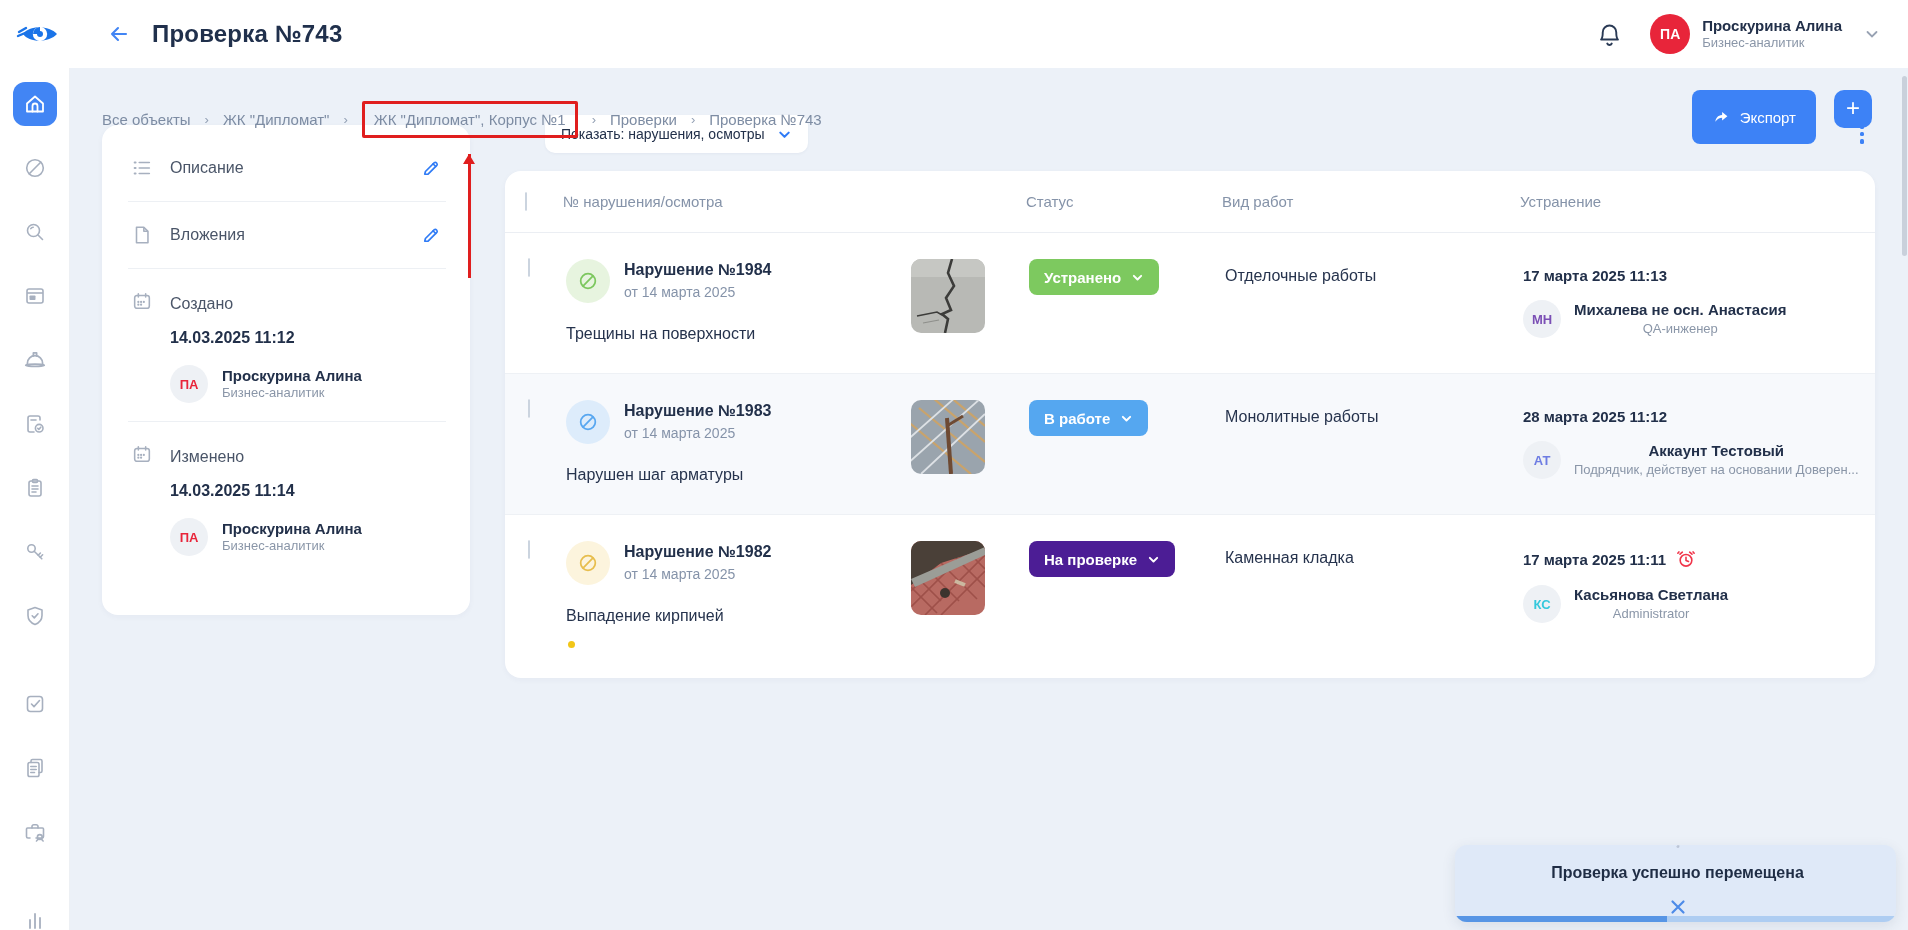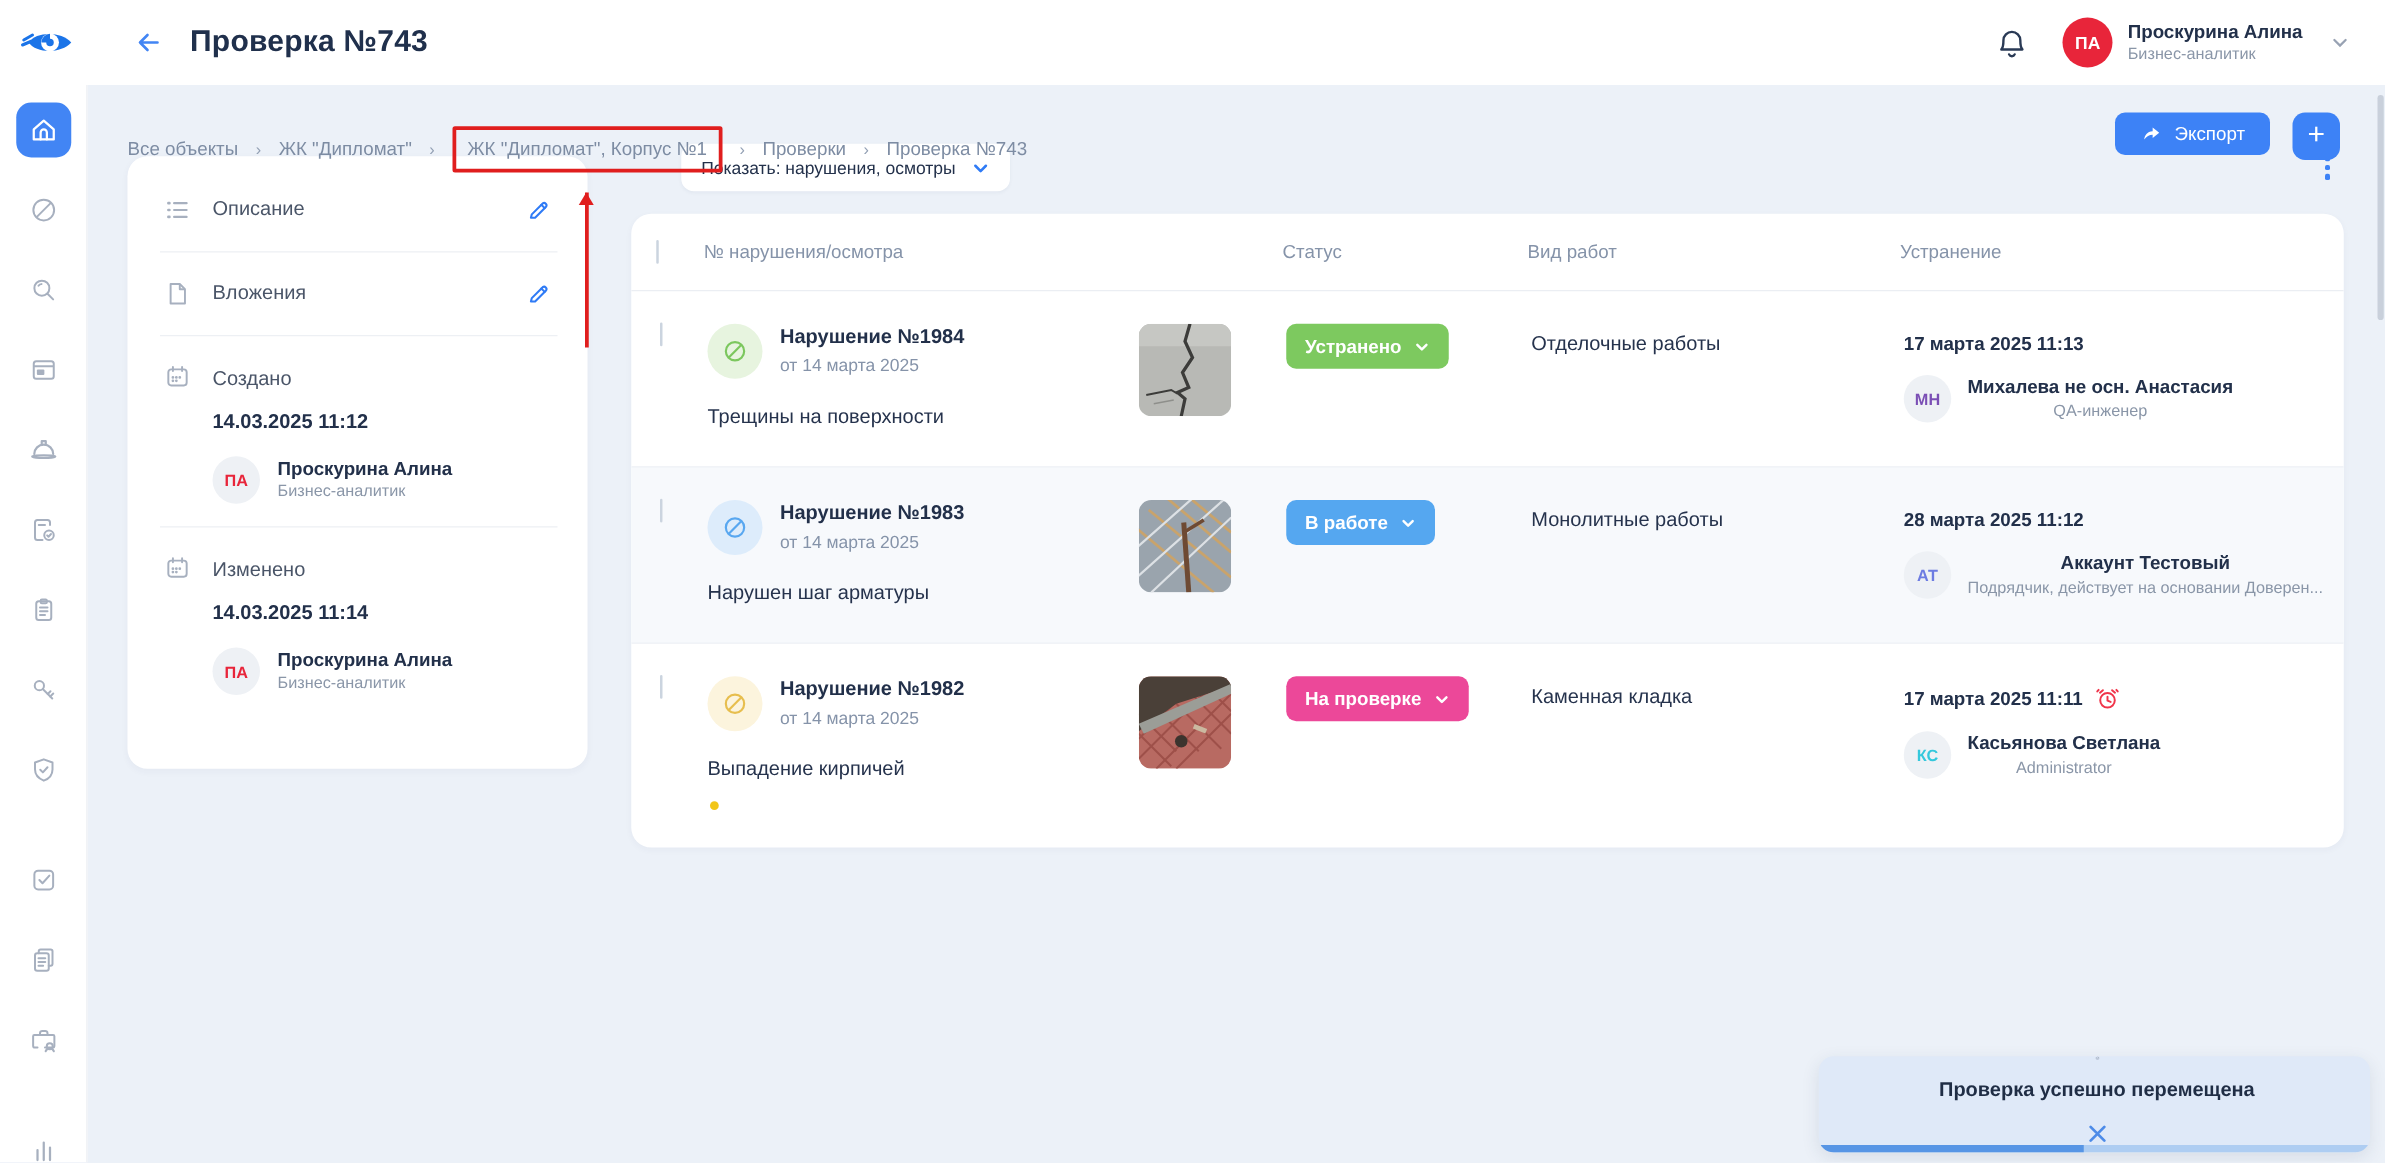--- a/index.html
+++ b/index.html
@@ -29,21 +29,21 @@
   .main { position:absolute; top:68px; left:70px; right:0; bottom:0; background:#ecf1f8; }
   .crumbs { position:absolute; top:16px; left:32px; height:70px; display:flex; align-items:center; gap:14px; font-size:15px; color:#7d8ca3; z-index:6; }
   .crumb { cursor:pointer; white-space:nowrap; }
   .crumb-sep { font-size:13px; color:#93a0b4; }
   .crumb-hot { position:relative; border:3px solid #e01e1e; padding:7px 9px; border-radius:2px; }
   .red-arrow { position:absolute; left:50%; top:calc(100% + 2px); transform:translateX(-50%); width:14px; height:134px; z-index:6; }
   .red-arrow .head { width:0; height:0; margin:0 auto; border-left:6px solid transparent; border-right:6px solid transparent; border-bottom:10px solid #e01e1e; }
   .red-arrow .line { width:3px; height:124px; margin:0 auto; background:#e01e1e; }
 
   .top-actions { position:absolute; top:22px; right:36px; display:flex; gap:18px; z-index:6; }
-  .btn-export { height:34px; padding:0 20px; background:#3d82f6; color:#fff; border:none; border-radius:8px; font-family:inherit; font-size:15px; display:flex; align-items:center; gap:10px; cursor:pointer; }
+  .btn-export { height:54px; padding:0 20px; background:#3d82f6; color:#fff; border:none; border-radius:8px; font-family:inherit; font-size:15px; display:flex; align-items:center; gap:10px; cursor:pointer; }
   .btn-plus { width:38px; height:38px; background:#3d82f6; color:#fff; border:none; border-radius:10px; font-size:24px; font-weight:400; line-height:1; cursor:pointer; display:flex; align-items:center; justify-content:center; padding-bottom:3px; }
 
   
   .info-card { position:absolute; left:32px; top:57px; width:368px; min-height:490px; background:#fff; border-radius:16px; box-shadow:0 2px 6px rgba(40,60,90,.04); padding:10px 26px 24px 28px; z-index:2; }
   .info-row { display:flex; align-items:center; gap:16px; padding:20px 0; }
   .info-row .lbl { font-size:16px; color:#4a5568; flex:1; }
   .info-ico { width:24px; height:24px; color:#a7b0bf; flex:0 0 auto; display:flex; align-items:center; justify-content:center; }
   .pencil { width:26px; height:26px; display:flex; align-items:center; justify-content:center; cursor:pointer; }
   .info-div { height:1px; background:#edf0f4; margin:0 -2px; }
   .meta-block { padding:20px 0 18px; }
@@ -500,21 +500,21 @@
                   <path d="M30 74 L74 30 M14 74 L74 14 M0 66 L56 10 M0 50 L40 10"></path>
                 </g>
                 <path d="M0 0 H74 L74 8 L30 22 L0 44 Z" fill="#4a4038"></path>
                 <path d="M0 38 L74 6 L74 14 L4 46 Z" fill="#9b9d97"></path>
                 <circle cx="34" cy="52" r="5" fill="#3c342e"></circle>
                 <path d="M44 40 l10 4" stroke="#cbb9a0" stroke-width="4"></path>
               </svg>
           </span>
         </div>
         <div>
-          <span class="badge" style="background-color: #ec4899;">
+          <span class="badge" style="background-color: #4c1d95;">
             <span>На проверке</span>
             <svg width="13" height="13" viewBox="0 0 16 16" fill="none" stroke="#fff" stroke-width="2.4" stroke-linecap="round" stroke-linejoin="round">
                 <path d="M3.5 6 L8 10.5 L12.5 6"></path>
               </svg>
           </span>
         </div>
         <div class="workcell">Каменная кладка</div>
         <div class="rescell">
           <div class="res-date">
             <span>17 марта 2025 11:11</span>

